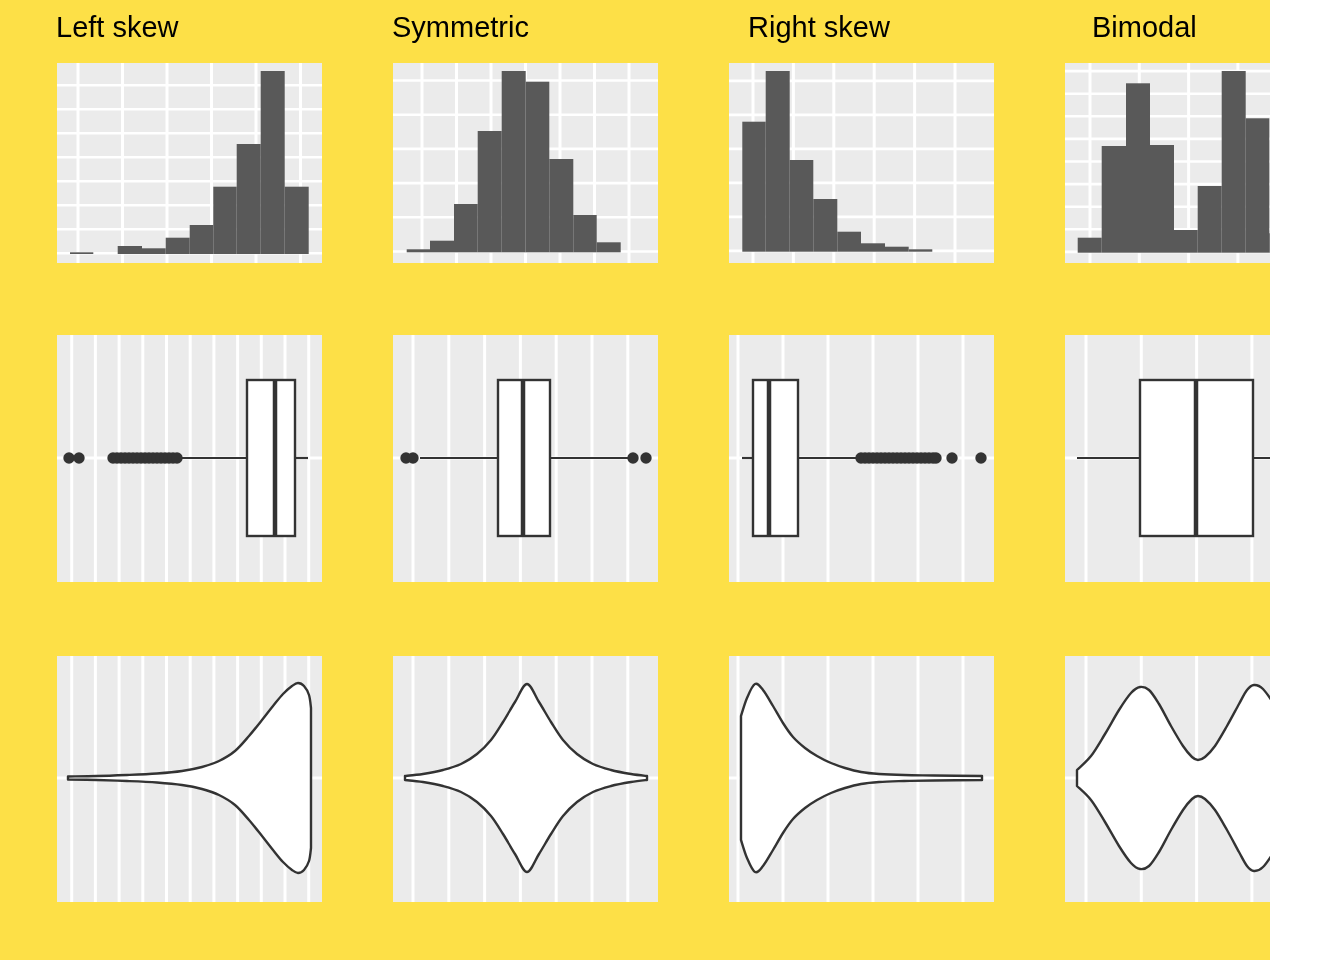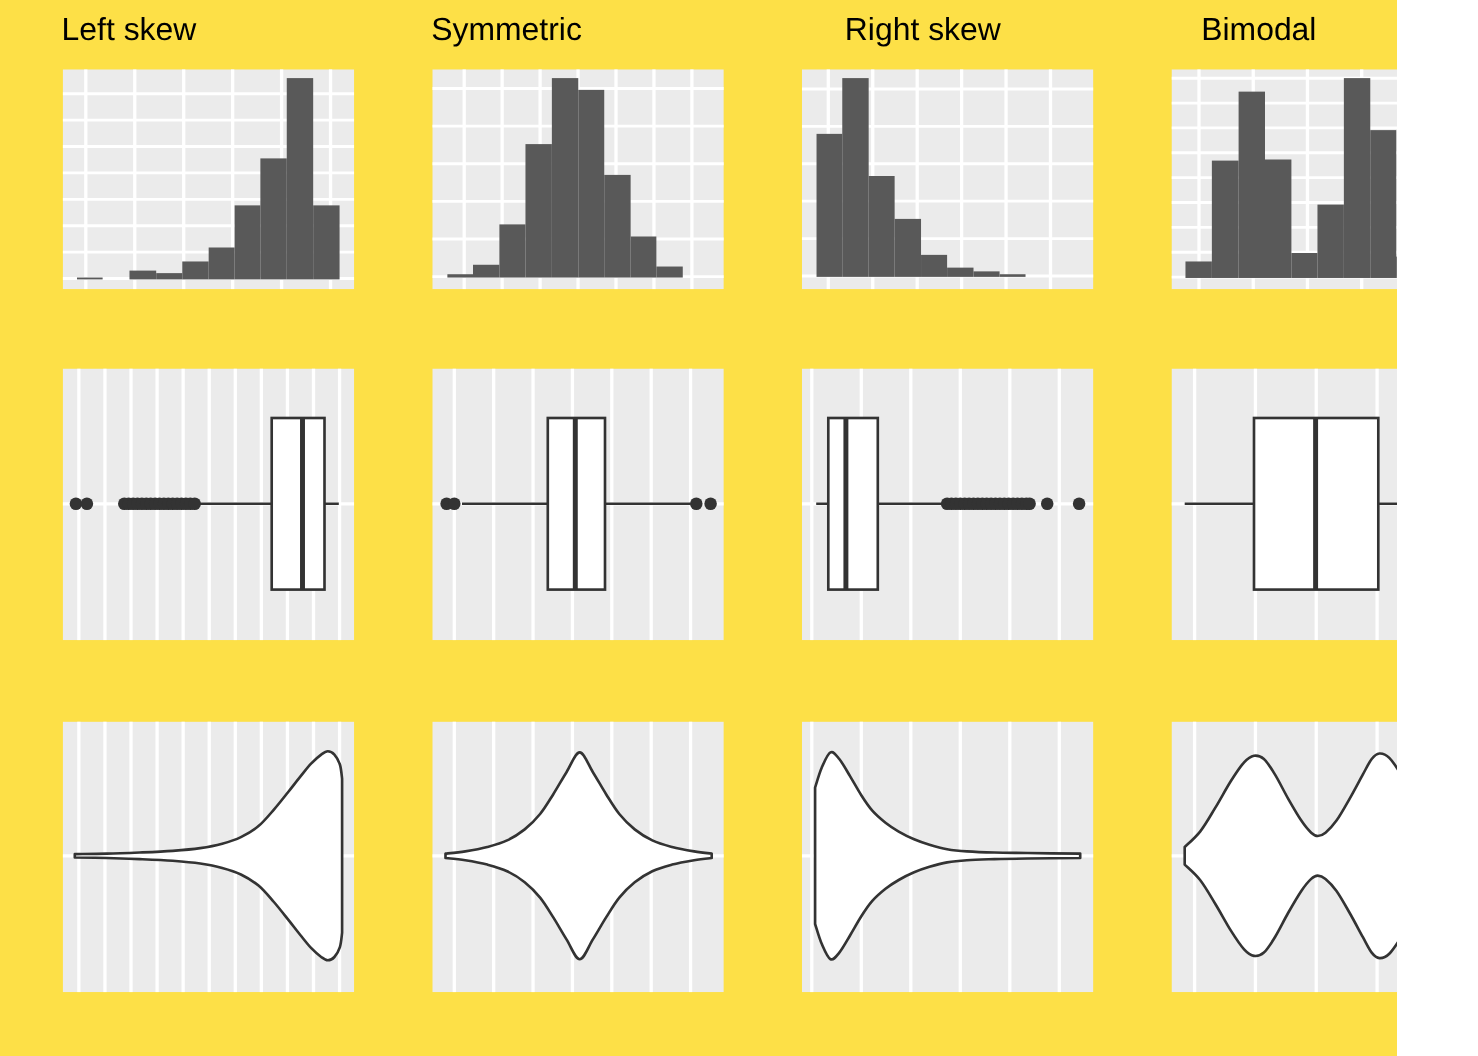--- a/index.html
+++ b/index.html
@@ -3,21 +3,21 @@
 <meta charset="utf-8">
 <style>
   html,body{margin:0;padding:0;background:#fff;}
   .stage{position:relative;width:1270px;height:960px;background:#fde047;overflow:hidden;
          font-family:"Liberation Sans", sans-serif;}
   .col-title{position:absolute;top:10px;font-size:29px;line-height:34px;color:#000;
              font-weight:400;letter-spacing:0px;white-space:nowrap;}
   .panel{position:absolute;width:265px;}
   .panel svg{display:block;}
   .x0{left:57px}.x1{left:393px}.x2{left:729px}.x3{left:1065px}
-  .tx0{left:56px}.tx1{left:392px}.tx2{left:768px}.tx3{left:1092px}
+  .tx0{left:56px}.tx1{left:392px}.tx2{left:748px}.tx3{left:1092px}
   .row-hist{top:63px;height:200px}
   .row-box{top:335px;height:247px}
   .row-violin{top:656px;height:246px}
 </style>
 </head>
 <body>
 
 <div class="stage">
 
   <div class="col-title tx0">Left skew</div>

